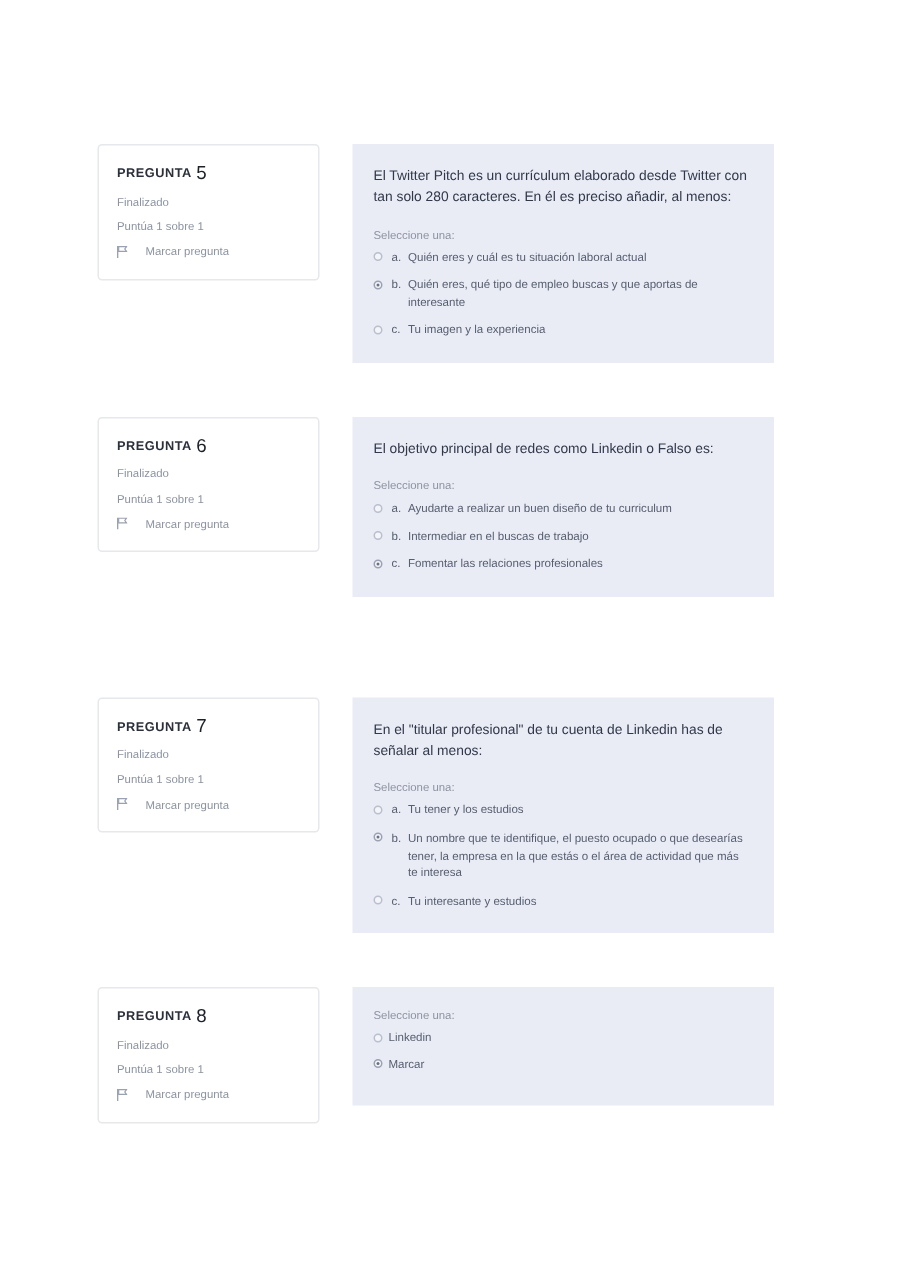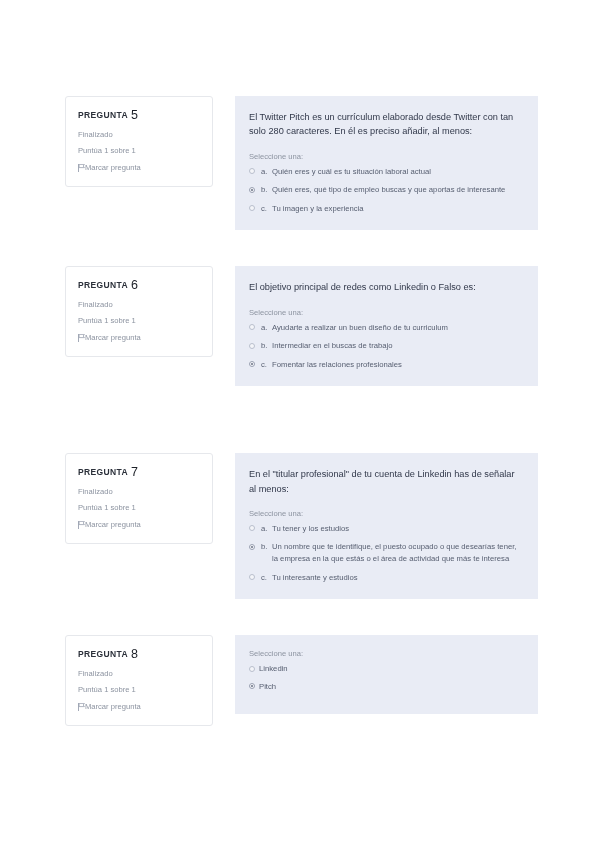--- a/index.html
+++ b/index.html
@@ -71,40 +71,40 @@
   .q-meta {
     font-size: 7.6px;
     color: #8c93a0;
     line-height: 1;
     margin: 0 0 9px 2px;
     white-space: nowrap;
   }
   .q-flag {
     display: flex;
     align-items: center;
-    gap: 0;
+    gap: 12px;
     margin-left: 2px;
     font-size: 7.6px;
     color: #8c93a0;
     line-height: 1;
     white-space: nowrap;
   }
   .flag-icon {
     display: inline-block;
     width: 7px;
     height: 8px;
     position: relative;
     flex: 0 0 auto;
   }
   .flag-icon svg { display: block; }
 
   
   .answer-panel {
     margin-left: 22px;
-    width: 303px;
+    width: 281px;
     box-sizing: border-box;
     background: #e9ecf5;
     padding: 14px 16px 16px 14px;
     flex: 0 0 auto;
   }
   .stem {
     font-size: 9.2px;
     line-height: 1.55;
     color: #31384a;
     margin: 0 0 13px 0;
@@ -301,19 +301,19 @@
         </div>
         <div class="answer-panel">
           <p class="select-label">Seleccione una:</p>
           <ul class="options">
             <li class="option tf">
               <span class="radio"></span>
               <span class="opt-text">Linkedin</span>
             </li>
             <li class="option tf">
               <span class="radio checked"></span>
-              <span class="opt-text">Pitch</span>
+              <span class="opt-text">Marcar</span>
             </li>
           </ul>
         </div>
       </div>
     </div>
 </div>
 
 </body></html>

